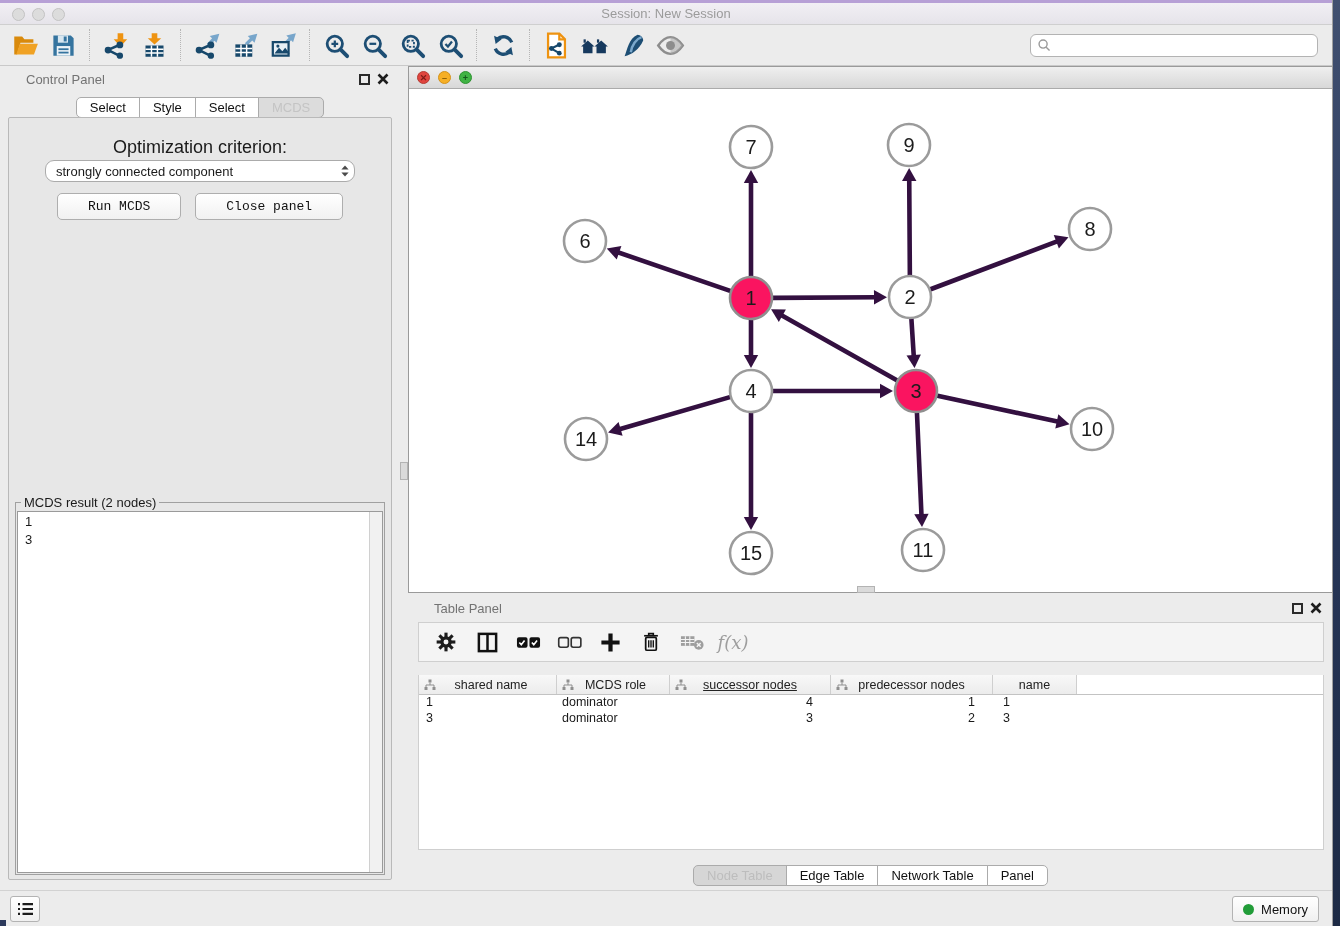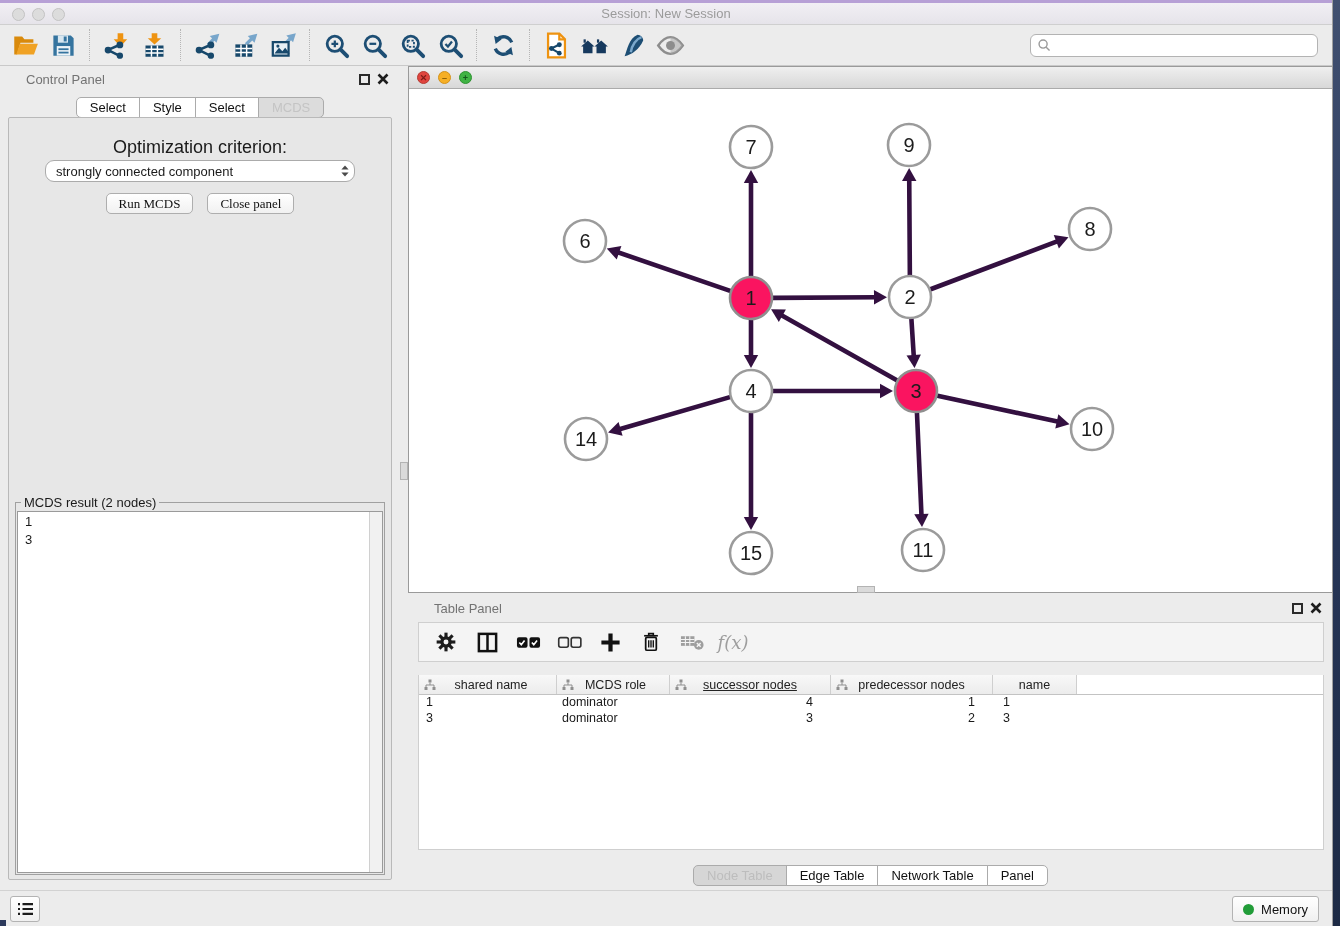--- a/index.html
+++ b/index.html
@@ -42,22 +42,22 @@
   .seg-tab:first-child { border-radius:5px 0 0 5px; margin-left:0; }
   .seg-tab:last-child { border-radius:0 5px 5px 0; }
   .seg-tab.active { background:#dcdcdc; color:#c4c4c4; }
 
   .cp-body { position:absolute; left:8px; right:8px; top:51px; bottom:10px; border:1px solid #b9b9b9; background:#e7e7e7; border-radius:2px; }
   .opt-label { text-align:center; margin-top:19px; font-size:18px; }
   .criterion { position:absolute; left:36px; right:36px; top:42px; height:22px; background:#fff; border:1px solid #ababab;
     border-radius:9px; display:flex; align-items:center; font-size:13px; padding-left:10px; }
   .criterion .stepper { margin-left:auto; width:18px; height:100%; display:flex; align-items:center; justify-content:center; }
   .cp-buttons { position:absolute; top:75px; left:0; right:0; display:flex; justify-content:center; gap:14px; }
-  .aq-btn { height:21px; background:linear-gradient(#ffffff,#f1f1f1); border:1px solid #aeaeae; border-radius:5px;
-    font-size:13px; font-family:Liberation Serif, serif; padding:0 12px; color:#111; }
+  .aq-btn { height:27px; background:linear-gradient(#ffffff,#f1f1f1); border:1px solid #aeaeae; border-radius:5px;
+    font-size:13px; font-family:Liberation Mono, monospace; padding:0 30px; color:#111; }
 
   .result-fieldset { position:absolute; left:6px; right:6px; top:377px; bottom:4px; border:1px solid #a0a0a0; padding:1px; }
   .result-fieldset legend { font-size:13px; padding:0 3px; margin-left:4px; }
   .result-list { position:relative; width:100%; height:100%; background:#fff; border:1px solid #9a9a9a; font-size:13px; }
   .result-item { padding-left:7px; line-height:17px; padding-top:1px; }
   .result-scroll { position:absolute; right:0; top:0; bottom:0; width:13px; background:#f1f1f1; border-left:1px solid #d0d0d0; }
 
   
   .network-window { position:absolute; left:408px; top:66px; width:925px; height:527px; background:#fff; border:1px solid #9a9a9a; }
   .nw-titlebar { position:relative; height:22px; background:linear-gradient(#efefef,#d8d8d8); border-bottom:1px solid #ababab; }

